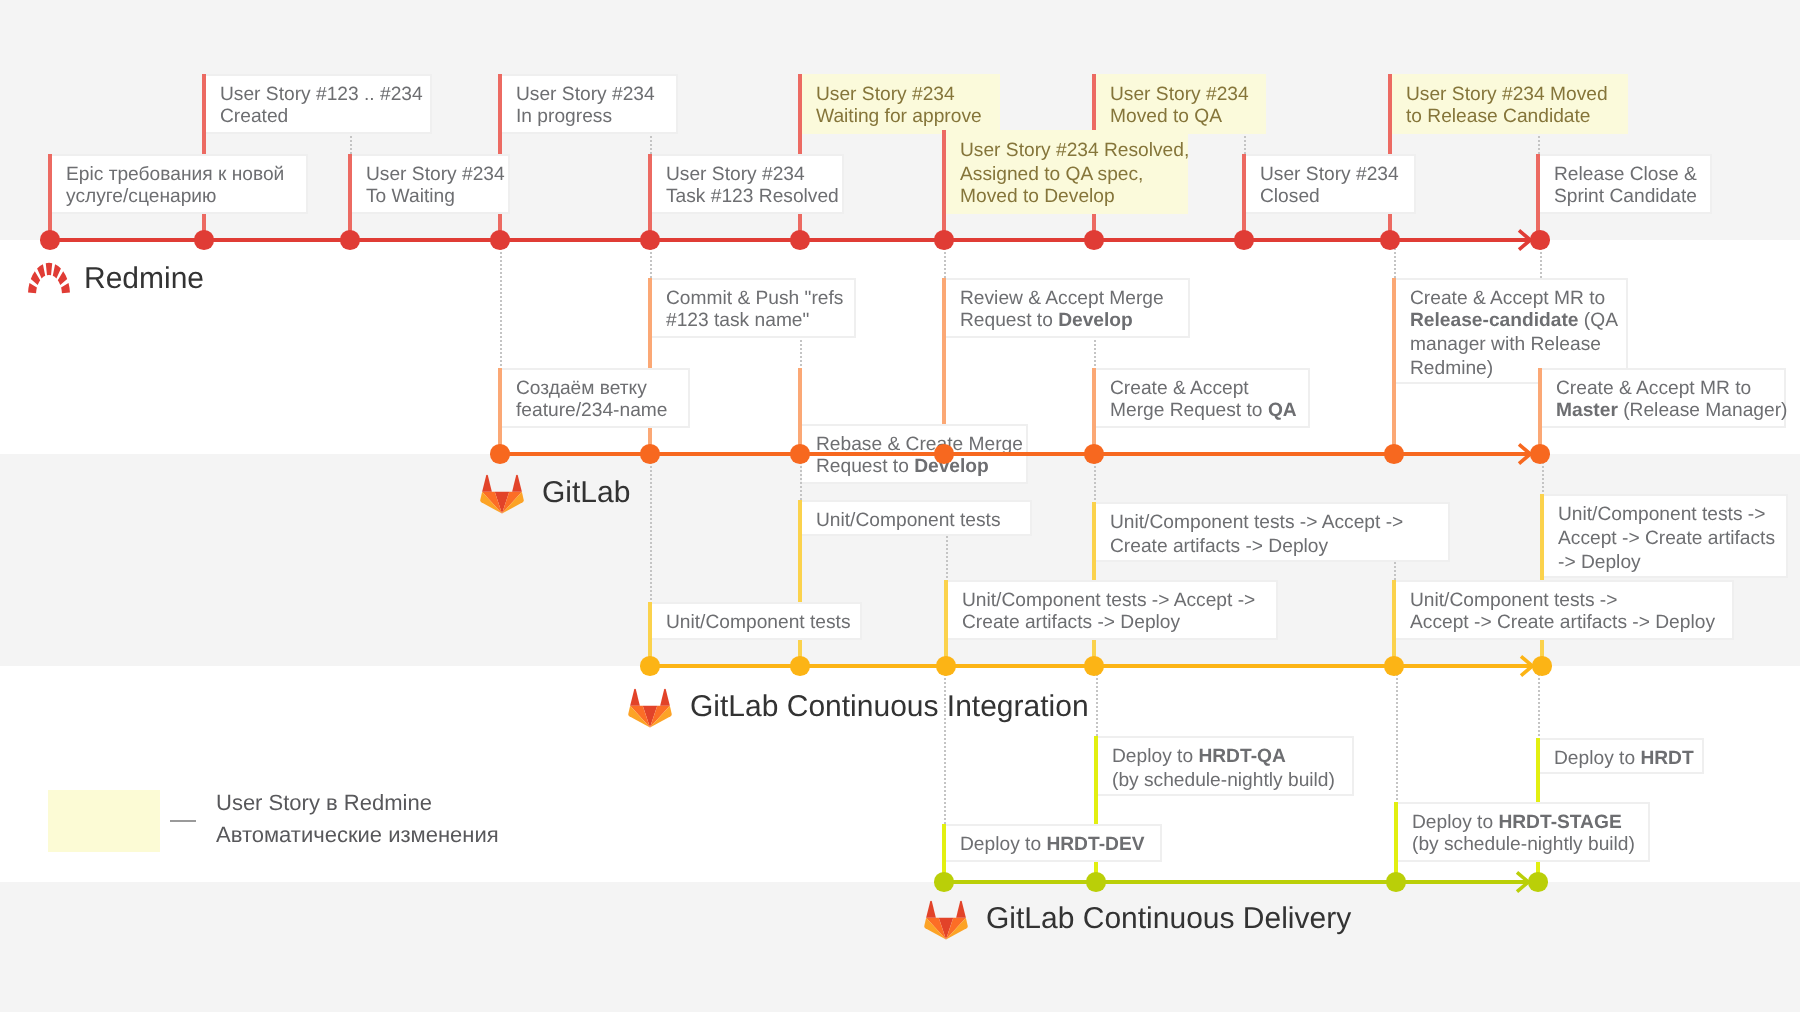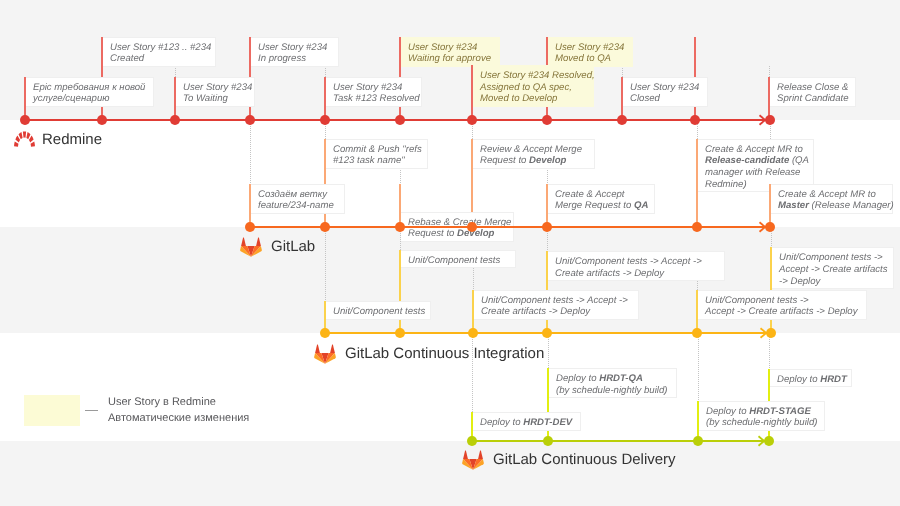--- a/index.html
+++ b/index.html
@@ -14,21 +14,21 @@
   .dot  { position:absolute; border-radius:50%; z-index:4; }
   .guide{ position:absolute; width:1px;
           background-image:linear-gradient(to bottom,#c4c4c4 0 1px,transparent 1px 2px);
           background-size:1px 2px; }
   .cline{ position:absolute; width:2.4px; z-index:2; }
   .box  { position:absolute; box-sizing:border-box; z-index:2;
           padding:4px 5px 0.5px 7px;
           font-size:9.6px; line-height:11.7px;
           color:#6d6e71; background:#ffffff;
           border:1px solid #efefef; border-left:none;
-          white-space:nowrap;font-style:italic; }
+          white-space:nowrap; }
   .box.yellow { background:#fbfadb; color:#85753a; border-color:#fbfadb; }
   .box b { font-weight:bold; }
   .rowlabel { position:absolute; z-index:5; font-size:15px; line-height:17px; color:#333333; white-space:nowrap; }
   .logo { position:absolute; z-index:5; }
   .legend-sw { position:absolute; }
   .legend-dash { position:absolute; height:1px; background:#9a9a9a; }
   .legend-tx { position:absolute; font-size:11px; line-height:15.5px; color:#58585b; white-space:nowrap; }
   svg { display:block; }
 </style>
 </head>
@@ -177,20 +177,24 @@
     <div class="box yellow" style="left: 401px; top: 36.6px; width: 99px;">
       <div><span>User Story #234</span></div>
       <div><span>Waiting for approve</span></div>
     </div>
     <div class="cline" style="left: 546px; top: 36.6px; height: 83.4px; background: rgb(236, 106, 98);"></div>
     <div class="box yellow" style="left: 548px; top: 36.6px; width: 85px;">
       <div><span>User Story #234</span></div>
       <div><span>Moved to QA</span></div>
     </div>
     <div class="cline" style="left: 694px; top: 36.6px; height: 83.4px; background: rgb(236, 106, 98);"></div>
+    <div class="box yellow" style="left: 696px; top: 36.6px; width: 118px;">
+      <div><span>User Story #234 Moved</span></div>
+      <div><span>to Release Candidate</span></div>
+    </div>
     <div class="cline" style="left: 24px; top: 76.6px; height: 43.4px; background: rgb(236, 106, 98);"></div>
     <div class="box" style="left: 26px; top: 76.6px; width: 128px;">
       <div><span>Epic требования к новой</span></div>
       <div><span>услуге/сценарию</span></div>
     </div>
     <div class="cline" style="left: 174px; top: 76.6px; height: 43.4px; background: rgb(236, 106, 98);"></div>
     <div class="box" style="left: 176px; top: 76.6px; width: 79px;">
       <div><span>User Story #234</span></div>
       <div><span>To Waiting</span></div>
     </div>

